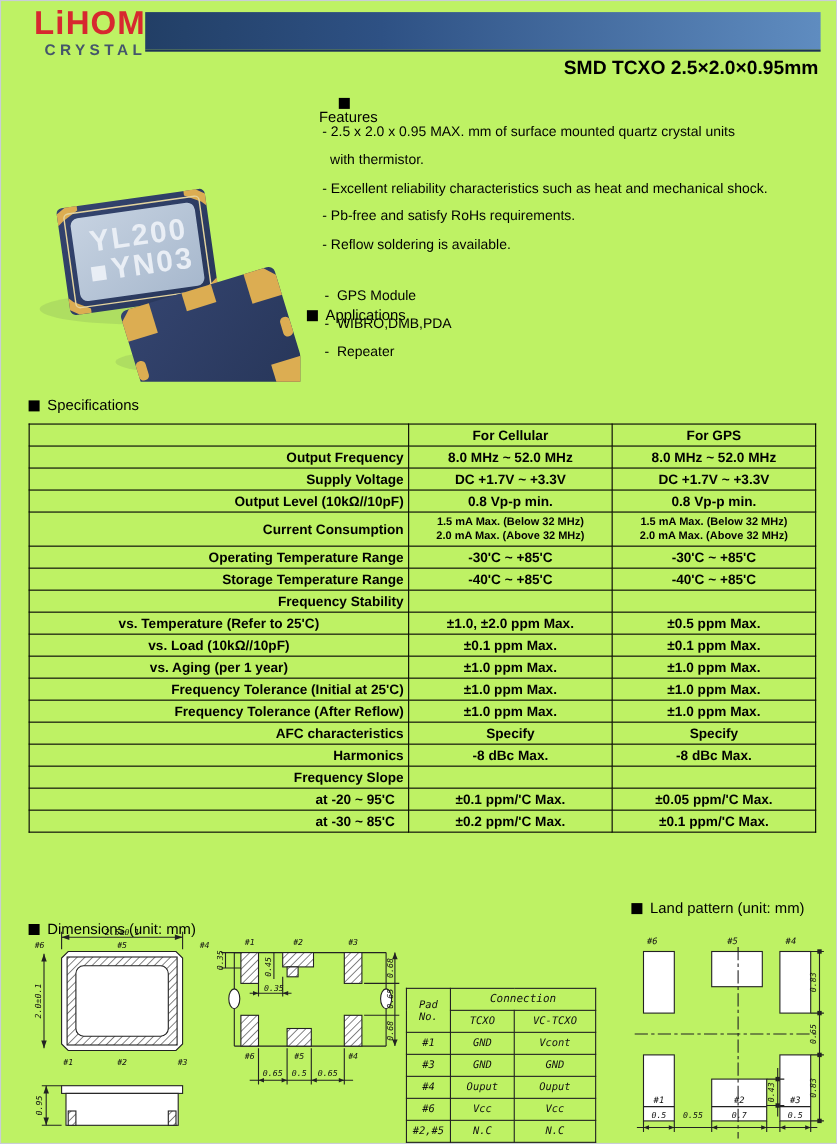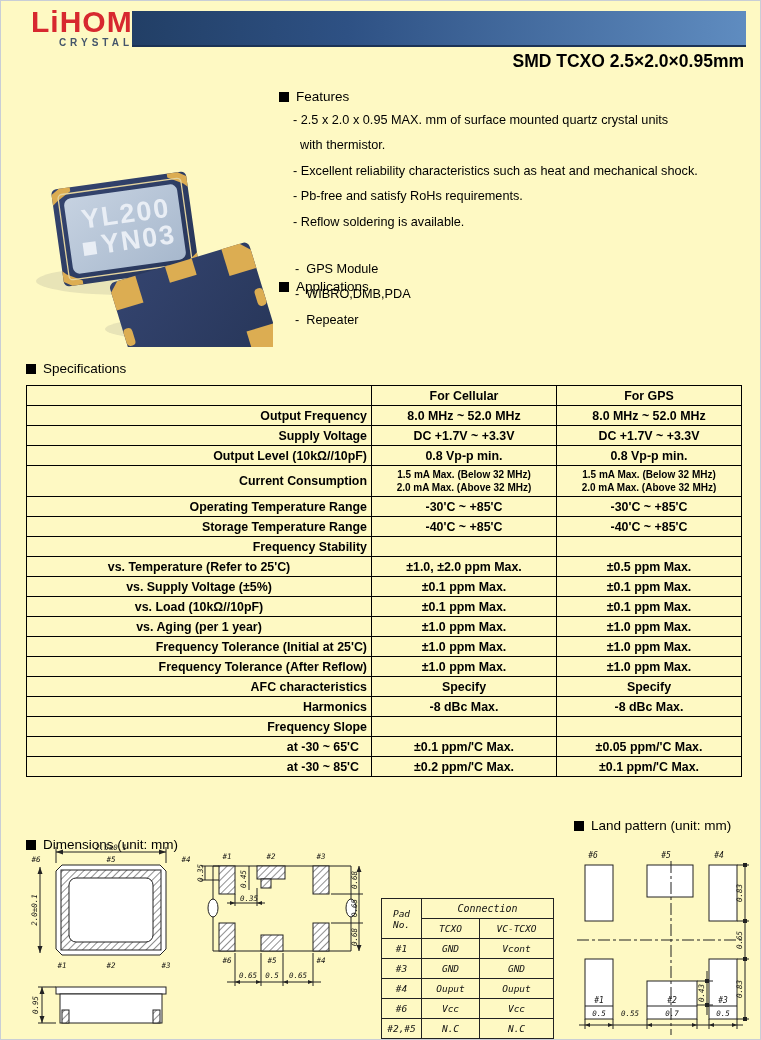--- a/index.html
+++ b/index.html
@@ -1,44 +1,44 @@
 <!DOCTYPE html>
 <html><head>
 <meta charset="utf-8">
 <style>
   * { margin:0; padding:0; box-sizing:border-box; }
   html,body { background:#fff; }
   #page {
-    position:relative; width:761px; height:1040px; background:#fef9c3;
+    position:relative; width:761px; height:1040px; background:#bef264;
     font-family:"Liberation Sans", sans-serif; color:#000;
     border:1px solid #c9ced6; overflow:hidden;
   }
   .abs { position:absolute; }
   
   #brand { left:30px; top:6px; width:102px; }
   #brand .name { font-size:30px; font-weight:800; color:#d7282f; letter-spacing:1px; line-height:30px; }
-  #brand .sub { font-size:10px; letter-spacing:4px; color:#45566b; text-align:right; margin-top:0; font-weight:bold; }
+  #brand .sub { font-size:14px; letter-spacing:4px; color:#45566b; text-align:right; margin-top:0; font-weight:bold; }
   #topbar { left:131px; top:10px; width:614px; height:36px;
     background:linear-gradient(to right,#223f66,#2e5184 35%,#5f8cc0); border-bottom:2px solid #1c3356; }
   #doc-title { top:50px; right:16px; font-size:17.5px; font-weight:bold; }
   
   .sect { display:flex; align-items:center; font-size:13.5px; font-weight:500; }
   .sq { width:10px; height:10px; background:#000; display:inline-block; margin-right:7px; flex:none; }
   
   .plist { font-size:12.7px; }
   .plist .li { white-space:pre; line-height:25.4px; }
   
   #spec-table { left:25px; top:384px; border-collapse:collapse; table-layout:fixed; width:715px; border:1.5px solid #000;font-weight:bold; }
   #spec-table td { border:1px solid #000; font-size:12.4px; text-align:center; height:20px; padding:0 4px; }
   #spec-table td.l { text-align:right; padding-left:6px; }
   #spec-table td.c { text-align:center;margin-top:38px; }
   #spec-table td.r { text-align:right; padding-right:12px; }
   #spec-table tr.sm td.v { font-size:10px; line-height:1.3; white-space:pre-line; height:31px; }
   
-  #conn-table { left:380px; top:897px; border-collapse:collapse; table-layout:fixed; width:172px; border:1.5px solid #222;padding-left:21px; }
+  #conn-table { left:368px; top:897px; border-collapse:collapse; table-layout:fixed; width:172px; border:1.5px solid #222;padding-left:21px; }
   #conn-table td { border:1px solid #222; font:italic 9.5px "DejaVu Sans Mono", monospace; text-align:center; height:20px; color:#111; }
   
   text.dt { font:italic 7.5px "DejaVu Sans Mono", monospace; fill:#111; }
   text.dt2 { font:italic 8px "DejaVu Sans Mono", monospace; fill:#111; }
   svg line, svg path.ln { stroke:#222; stroke-width:1; }
   .mark { fill:#e9eef5; font-weight:bold; letter-spacing:2px; }
 </style>
 </head>
 <body>
 
@@ -84,21 +84,21 @@
       <polygon points="45,-57 64,-57 73,-48 73,-29 45,-29" fill="#dcad52"></polygon>
       <polygon points="73,29 73,48 64,57 45,57 45,29" fill="#dcad52"></polygon>
       <polygon points="-45,29 -45,57 -64,57 -73,48 -73,29" fill="#dcad52"></polygon>
       <rect x="-14" y="-57" width="28" height="17" fill="#dcad52"></rect>
       <rect x="-14" y="40" width="28" height="17" fill="#dcad52"></rect>
       <rect x="-73" y="-9" width="9" height="18" rx="4" fill="#dcad52"></rect>
       <rect x="64" y="-9" width="9" height="18" rx="4" fill="#dcad52"></rect>
     </g>
   </svg>
 
-  <div class="abs sect" style="left:278px; top:88px;">
+  <div class="abs sect" style="left:289px; top:88px;flex-direction:column;">
     <span class="sq"></span>
     <span>Features</span>
   </div>
   <div class="abs plist" style="left:292px; top:107px; width:460px;">
     <div class="li">- 2.5 x 2.0 x 0.95 MAX. mm of surface mounted quartz crystal units</div>
     <div class="li">  with thermistor.</div>
     <div class="li">- Excellent reliability characteristics such as heat and mechanical shock.</div>
     <div class="li">- Pb-free and satisfy RoHs requirements.</div>
     <div class="li">- Reflow soldering is available.</div>
   </div>
@@ -166,25 +166,20 @@
           <td class="l">Frequency Stability</td>
           <td class="v"></td>
           <td class="v"></td>
         </tr>
     <tr>
           <td class="c">vs. Temperature (Refer to 25'C)</td>
           <td class="v">±1.0, ±2.0 ppm Max.</td>
           <td class="v">±0.5 ppm Max.</td>
         </tr>
     <tr>
-          <td class="c">vs. Supply Voltage (±5%)</td>
-          <td class="v">±0.1 ppm Max.</td>
-          <td class="v">±0.1 ppm Max.</td>
-        </tr>
-    <tr>
           <td class="c">vs. Load (10kΩ//10pF)</td>
           <td class="v">±0.1 ppm Max.</td>
           <td class="v">±0.1 ppm Max.</td>
         </tr>
     <tr>
           <td class="c">vs. Aging (per 1 year)</td>
           <td class="v">±1.0 ppm Max.</td>
           <td class="v">±1.0 ppm Max.</td>
         </tr>
     <tr>
@@ -206,21 +201,21 @@
           <td class="l">Harmonics</td>
           <td class="v">-8 dBc Max.</td>
           <td class="v">-8 dBc Max.</td>
         </tr>
     <tr>
           <td class="l">Frequency Slope</td>
           <td class="v"></td>
           <td class="v"></td>
         </tr>
     <tr>
-          <td class="r">at -30 ~ 65'C</td>
+          <td class="r">at -20 ~ 95'C</td>
           <td class="v">±0.1 ppm/'C Max.</td>
           <td class="v">±0.05 ppm/'C Max.</td>
         </tr>
     <tr>
           <td class="r">at -30 ~ 85'C</td>
           <td class="v">±0.2 ppm/'C Max.</td>
           <td class="v">±0.1 ppm/'C Max.</td>
         </tr>
   </tbody>
     </table>

